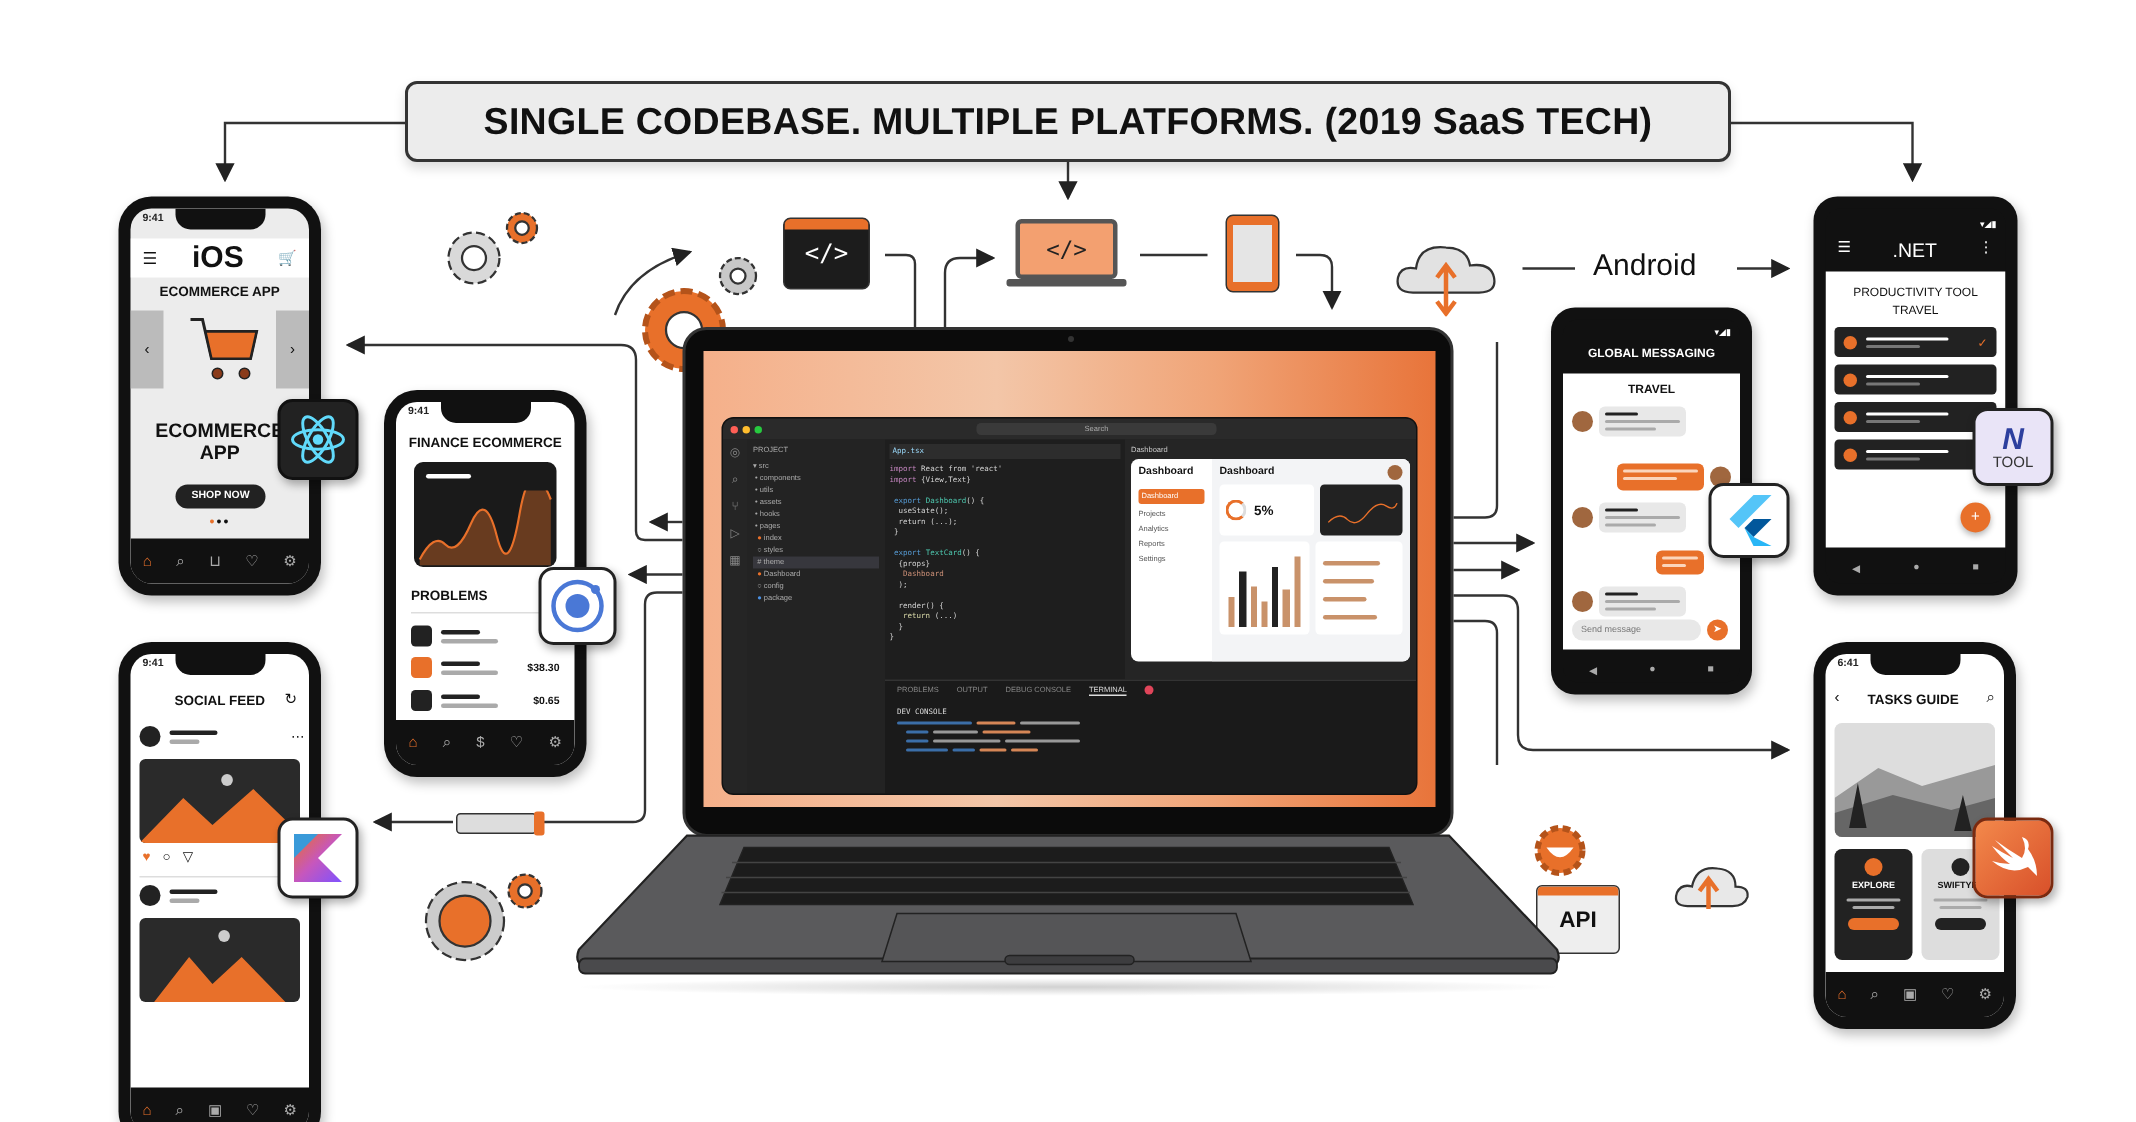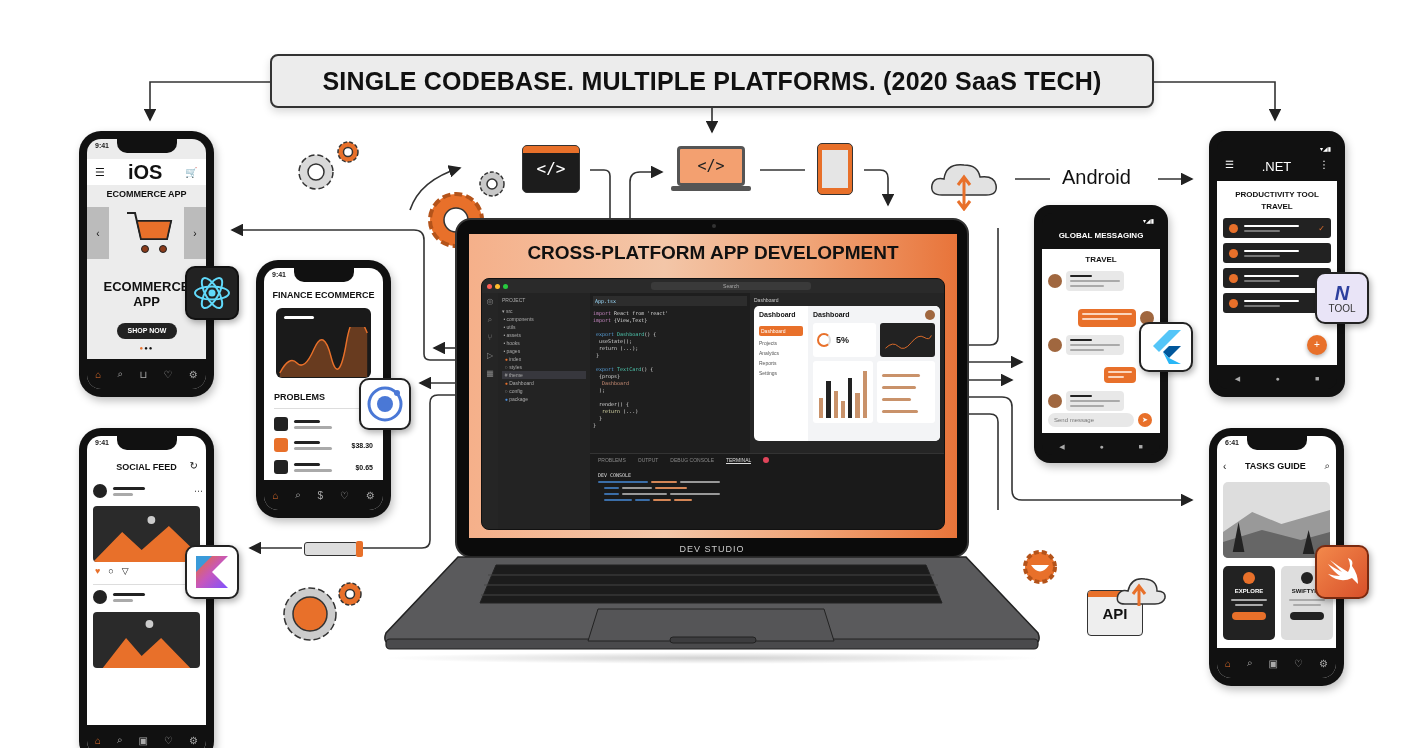--- a/index.html
+++ b/index.html
@@ -53,21 +53,21 @@
 
     <path d="M969,345 H990 Q998,345 998,337 V228"></path>
     <path d="M969,362 H1022" marker-end="url(#ah)"></path>
     <path d="M969,380 H1012" marker-end="url(#ah)"></path>
     <path d="M969,397 H1002 Q1012,397 1012,407 V490 Q1012,500 1022,500 H1192" marker-end="url(#ah)"></path>
     <path d="M969,414 H990 Q998,414 998,422 V510"></path>
   </g>
 </svg>
 
 <div class="abs title-box">
-  <span>SINGLE CODEBASE. MULTIPLE PLATFORMS. (2020 SaaS TECH)</span>
+  <span>SINGLE CODEBASE. MULTIPLE PLATFORMS. (2019 SaaS TECH)</span>
 </div>
 
 <svg class="abs" style="left:290px;top:140px" width="80" height="60" viewBox="0 0 80 60">
   <g stroke="#333" stroke-width="1.5">
     <circle cx="26" cy="32" r="17" fill="#d9d9d9" stroke-dasharray="6 3"></circle>
     <circle cx="26" cy="32" r="8" fill="#fff"></circle>
     <circle cx="58" cy="12" r="10" fill="#e8702a" stroke-dasharray="4 2"></circle>
     <circle cx="58" cy="12" r="4.5" fill="#fff"></circle>
   </g>
 </svg>
@@ -102,33 +102,32 @@
     <circle cx="70" cy="14" r="4.5" fill="#fff"></circle>
   </g>
 </svg>
 <div class="abs" style="left:304px;top:542px;width:54px;height:14px;background:#ddd;border:1.5px solid #333;border-radius:3px">
     <div style="position:absolute;right:-6px;top:-2px;width:7px;height:16px;background:#e8702a;border-radius:2px"></div>
   </div>
 <svg class="abs" style="left:1020px;top:548px" width="42" height="38" viewBox="0 0 42 38">
   <circle cx="20" cy="19" r="15" fill="#e8702a" stroke="#b4531a" stroke-width="4" stroke-dasharray="5 3"></circle>
   <path d="M11,17 Q20,30 29,17 Z" fill="#fff"></path>
 </svg>
-<div class="abs" style="left:1087px;top:590px;width:56px;height:46px;background:#eee;border:1.5px solid #333;border-radius:4px;overflow:hidden">
+<div class="abs" style="left:1024px;top:590px;width:56px;height:46px;background:#eee;border:1.5px solid #333;border-radius:4px;overflow:hidden">
   <div style="height:6px;background:#e8702a"></div>
   <div style="font-weight:bold;font-size:15px;text-align:center;margin-top:8px">API</div>
 </div>
 <svg class="abs" style="left:1115px;top:574px" width="52" height="34" viewBox="0 0 52 34">
   <path d="M10,30 Q0,30 3,21 Q6,15 13,17 Q16,3 30,5 Q42,6 42,17 Q51,17 50,24 Q48,30 40,30 Z" fill="#e8e8e8" stroke="#333" stroke-width="1.5"></path>
   <path d="M24,32 V14 M18,20 L24,12 L30,20" stroke="#e8702a" stroke-width="3" fill="none"></path>
 </svg>
 
 <div class="abs laptop-lid">
   <div style="position:absolute;top:4px;left:50%;width:4px;height:4px;background:#333;border-radius:50%"></div>
   <div class="lid-screen">
-    <div class="lid-title">CROSS-PLATFORM APP DEVELOPMENT</div>
     <div class="ide">
 
       <div style="height:14px;background:#2a2a2a;display:flex;align-items:center;padding-left:5px;gap:3px">
         <span style="width:5px;height:5px;border-radius:50%;background:#ff5f56"></span>
         <span style="width:5px;height:5px;border-radius:50%;background:#ffbd2e"></span>
         <span style="width:5px;height:5px;border-radius:50%;background:#27c93f"></span>
         <div style="margin-left:140px;width:160px;height:8px;background:#3a3a3a;border-radius:3px;font-size:5px;color:#aaa;text-align:center;line-height:8px">Search</div>
       </div>
 
       <div style="position:absolute;left:0;top:14px;width:16px;bottom:0;background:#252525">
@@ -219,21 +218,20 @@
           </div>
         <div style="margin-top:4px;margin-left:6px;display:flex;gap:3px">
             <div class="bar" style="width:28px;height:2px;background:#3b6ea8"></div>
             <div class="bar" style="width:15px;height:2px;background:#3b6ea8"></div>
             <div class="bar" style="width:18px;height:2px;background:#d58656"></div>
             <div class="bar" style="width:18px;height:2px;background:#d58656"></div>
           </div>
       </div>
     </div>
   </div>
-  <div style="position:absolute;bottom:2px;width:100%;text-align:center;font-size:9px;color:#ccc;letter-spacing:1px">DEV STUDIO</div>
 </div>
 <svg class="abs kbd-base" viewBox="0 0 668 100" width="668" height="100">
   <path d="M80,2 H588 L660,78 Q664,88 654,90 H14 Q4,88 8,78 Z" fill="#5a5a5c" stroke="#222" stroke-width="1.5"></path>
   <rect x="8" y="84" width="652" height="10" rx="4" fill="#4a4a4c" stroke="#222" stroke-width="1.2"></rect>
   <path d="M118,10 H548 L564,48 H102 Z" fill="#1c1c1c" stroke="#222"></path>
   <g stroke="#444" stroke-width="1">
     <line x1="110" y1="20" x2="556" y2="20"></line>
       <line x1="106" y1="30" x2="560" y2="30"></line>
       <line x1="103" y1="40" x2="562" y2="40"></line>
   </g>
@@ -464,21 +462,21 @@
 
 <div class="phone" style="left:1209px;top:131px;width:136px;height:266px;border-radius:16px">
   <div class="screen" style="border-radius:10px;background:#111">
     <div style="position:absolute;top:6px;right:6px;font-size:6px;color:#fff">▾◢▮</div>
     <div style="position:absolute;top:20px;left:0;right:0;display:flex;justify-content:space-between;padding:0 8px;color:#fff">
       <span style="font-size:10px">☰</span>
       <span style="font-size:13px">.NET</span>
       <span style="font-size:10px">⋮</span>
     </div>
     <div style="position:absolute;top:42px;left:0;right:0;bottom:24px;background:#fff">
-      <div style="text-align:center;font-size:8px;font-weight:bold;margin-top:8px;line-height:12px"><span>PRODUCTIVITY TOOL</span><br><span>TRAVEL</span></div>
+      <div style="text-align:center;font-size:8px;font-weight:normal;margin-top:8px;line-height:12px"><span>PRODUCTIVITY TOOL</span><br><span>TRAVEL</span></div>
       <div id="tasks" style="margin-top:4px">
           <div style="margin: 5px 6px 0px; height: 20px; background: rgb(34, 34, 34); border-radius: 3px; display: flex; align-items: center; gap: 6px; padding: 0px 6px;">
             <span style="width:9px;height:9px;border-radius:50%;background:#e8702a"></span>
             <div style="flex:1">
               <div class="bar" style="background:#fff;width:55px;height:2px"></div>
               <div class="bar" style="background:#777;width:36px;margin-top:3px;height:2px"></div>
             </div>
             <span style="color:#e8702a;font-size:8px">✓</span>
           </div>
           <div style="margin: 5px 6px 0px; height: 20px; background: rgb(34, 34, 34); border-radius: 3px; display: flex; align-items: center; gap: 6px; padding: 0px 6px;">

